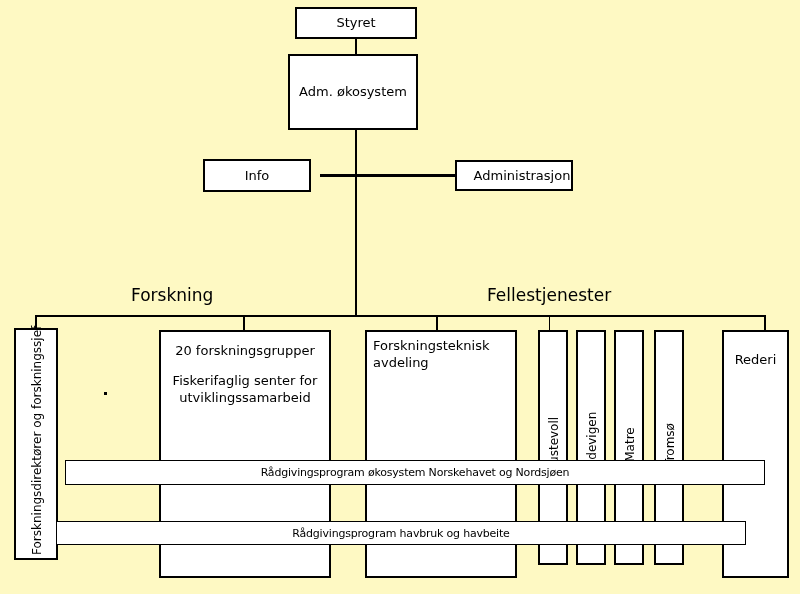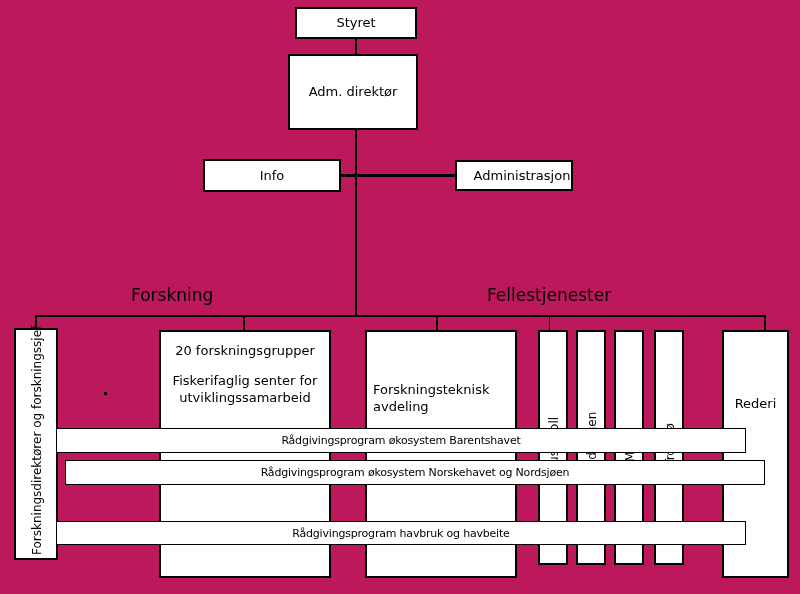--- a/index.html
+++ b/index.html
@@ -9,21 +9,21 @@
   }
   body {
     font-family: "DejaVu Sans", "Liberation Sans", sans-serif;
     color: #000000;
   }
   #chart {
     position: relative;
     width: 800px;
     height: 594px;
     overflow: hidden;
-    background: #be185d;
+    background: #fef9c3;
   }
   .box {
     position: absolute;
     box-sizing: border-box;
     border: 2px solid #000000;
     background: #ffffff;
     display: flex;
     align-items: center;
     justify-content: center;
     text-align: center;
@@ -75,49 +75,48 @@
     width: 100%;
     text-align: center;
   }
   .multi .l1 { margin-bottom: 12px; }
   .lefttext {
     display: block;
     padding: 6px 6px 0 6px;
     width: 100%;
     text-align: left;
     line-height: 1.3;
-    margin-top: 44px;
   }
   .dot {
     position: absolute;
     width: 3px;
     height: 3px;
     background: #000000;
   }
 </style>
 </head>
 <body>
 
 <div id="chart">
 
   <div class="box" style="left:295px; top:7px; width:122px; height:32px;">
     <span>Styret</span>
   </div>
 
   <div class="line vline" style="left:355px; top:39px; width:2px; height:15px;"></div>
 
   <div class="box" style="left:288px; top:54px; width:130px; height:76px;">
-    <span>Adm. direktør</span>
+    <span>Adm. økosystem</span>
   </div>
 
   <div class="line vline" style="left:355px; top:130px; width:2px; height:186px;"></div>
 
   <div class="line hline" style="left:320px; top:174px; width:136px; height:3px;"></div>
 
-  <div class="box" style="left:203px; top:159px; width:138px; height:33px;">
+  <div class="box" style="left:203px; top:159px; width:108px; height:33px;">
     <span>Info</span>
   </div>
 
   <div class="box" style="left:455px; top:160px; width:118px; height:31px;padding-left:16px;">
     <span>Administrasjon</span>
   </div>
 
   <div class="grouplabel" style="left:131px; top:285px;">Forskning</div>
   <div class="grouplabel" style="left:487px; top:285px;">Fellestjenester</div>
 
@@ -163,23 +162,20 @@
   </div>
 
   <div class="vtext" style="left:654px; top:330px; width:30px; height:235px;">
     <span style="transform: rotate(-90deg) translate(-225px, 7px); width:225px; text-align:center;">Tromsø</span>
   </div>
 
   <div class="box topalign" style="left:722px; top:330px; width:67px; height:248px;">
     <span class="lefttext" style="text-align:center; padding-top:20px;">Rederi</span>
   </div>
 
-  <div class="bar" style="left:56px; top:428px; width:690px; height:25px;">
-    <span>Rådgivingsprogram økosystem Barentshavet</span>
-  </div>
 
   <div class="bar" style="left:65px; top:460px; width:700px; height:25px;">
     <span>Rådgivingsprogram økosystem Norskehavet og Nordsjøen</span>
   </div>
 
 
   <div class="bar" style="left:56px; top:521px; width:690px; height:24px;">
     <span>Rådgivingsprogram havbruk og havbeite</span>
   </div>
 

